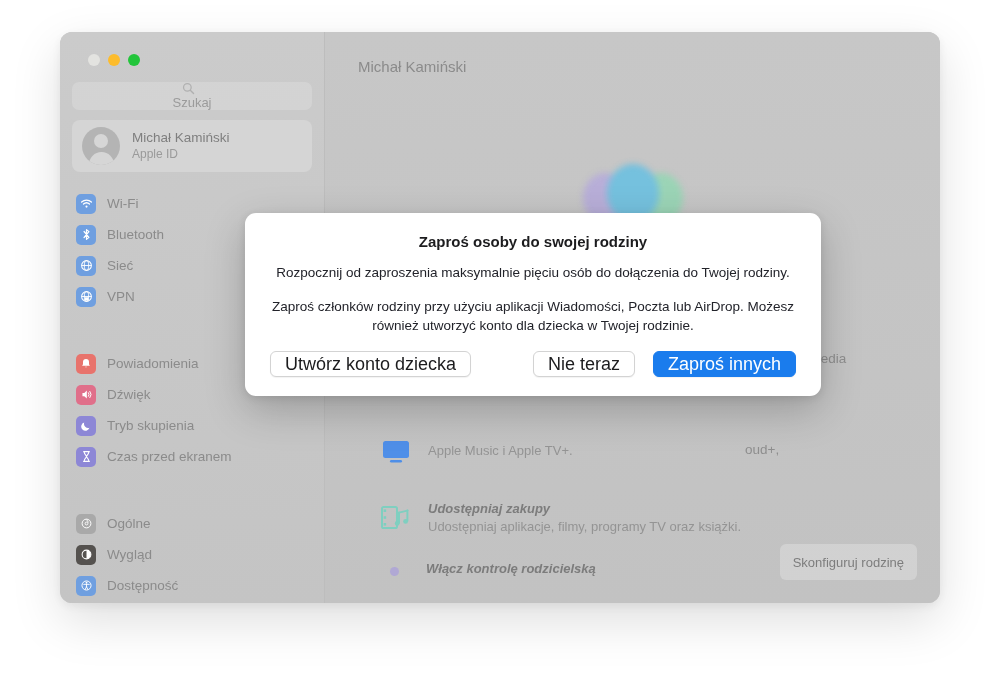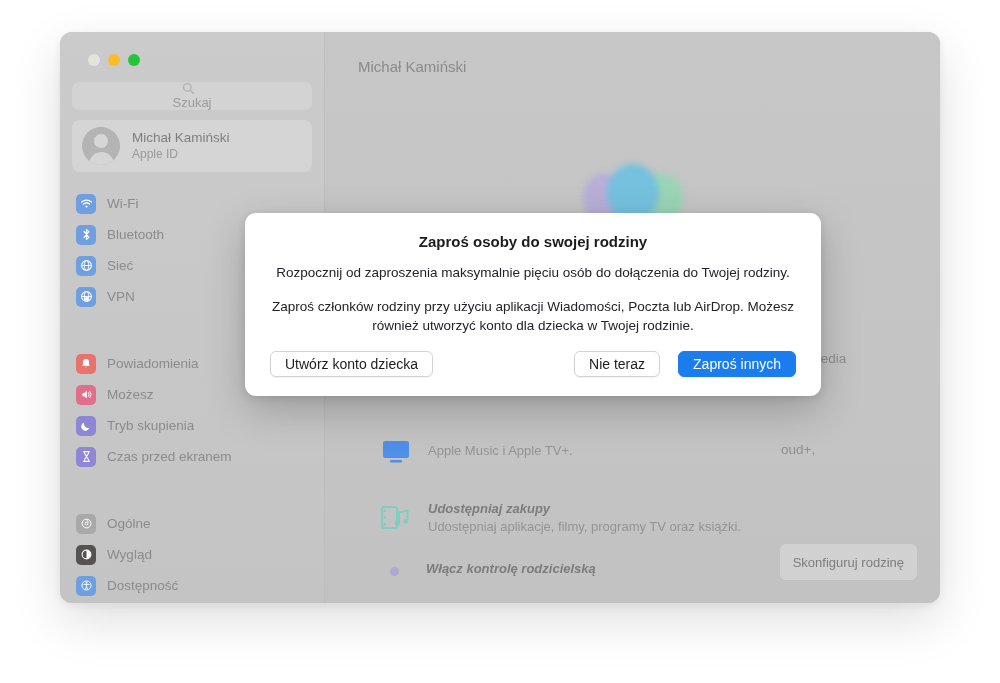--- a/index.html
+++ b/index.html
@@ -180,21 +180,21 @@
     opacity: .92;
   }
 
   .bg-line-right {
     position: absolute;
     font-size: 13.5px;
     color: #8e8e8e;
     white-space: nowrap;
   }
   .bg-line-right.l1 { left: 420px; top: 319px; }
-  .bg-line-right.l2 { left: 420px; top: 410px; margin-left: 36px; }
+  .bg-line-right.l2 { left: 420px; top: 410px; }
 
   .feature-row {
     position: absolute;
     display: flex;
     align-items: center;
   }
   .feature-row.media  { left: 55px; top: 404px; }
   .feature-row.purch  { left: 55px; top: 468px; }
   .feature-row.parent { left: 55px; top: 528px; }
 
@@ -268,21 +268,21 @@
   }
   .modal-para.second { margin-bottom: 16px; }
 
   .modal-buttons {
     display: flex;
     align-items: center;
     justify-content: space-between;
   }
   .btn {
     font-family: "Liberation Sans", sans-serif;
-    font-size: 14px;
+    font-size: 18px;
     height: 25px;
     padding: 12px 14px;
     border-radius: 6px;
     border: 1px solid #d3d3d3;
     background: #ffffff;
     color: #1c1c1e;
     display: inline-flex;
     align-items: center;
     justify-content: center;
     box-shadow: 0 1px 1px rgba(0,0,0,0.05);
@@ -380,21 +380,21 @@
       </div>
 
       <div class="nav-item">
         <span class="nav-icon" style="background:#e06f8a">
           <svg width="13" height="13" viewBox="0 0 16 16">
             <path d="M3 6h2.3L8.4 3.2v9.6L5.3 10H3z" fill="#fff"></path>
             <path d="M10.4 5.8a3.6 3.6 0 0 1 0 4.4" fill="none" stroke="#fff" stroke-width="1.2" stroke-linecap="round"></path>
             <path d="M12.2 4.2a6 6 0 0 1 0 7.6" fill="none" stroke="#fff" stroke-width="1.2" stroke-linecap="round"></path>
           </svg>
         </span>
-        <span class="nav-label">Możesz</span>
+        <span class="nav-label">Dźwięk</span>
       </div>
 
       <div class="nav-item">
         <span class="nav-icon" style="background:#8d87d6">
           <svg width="12" height="12" viewBox="0 0 16 16">
             <path d="M12.6 10.4A5.6 5.6 0 0 1 5.6 3.4a5.6 5.6 0 1 0 7 7z" fill="#fff"></path>
           </svg>
         </span>
         <span class="nav-label">Tryb skupienia</span>
       </div>

